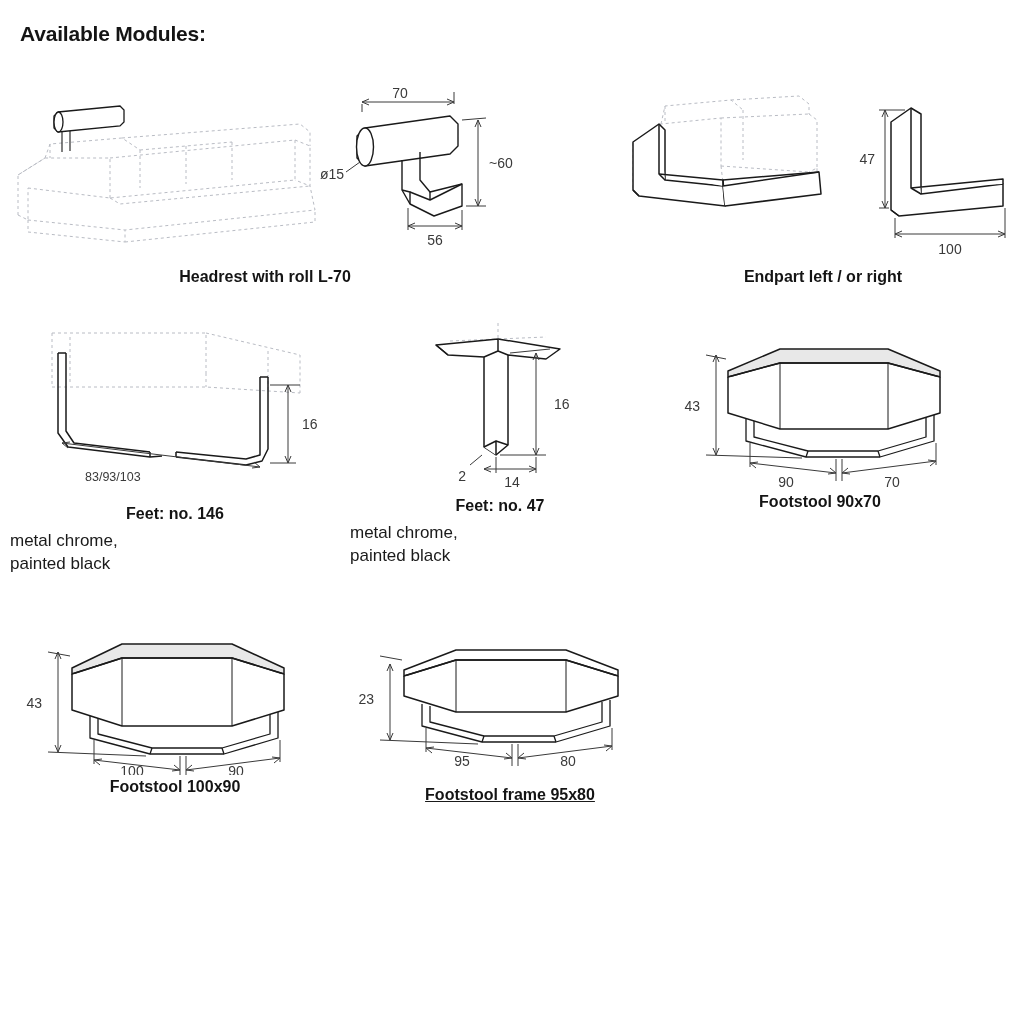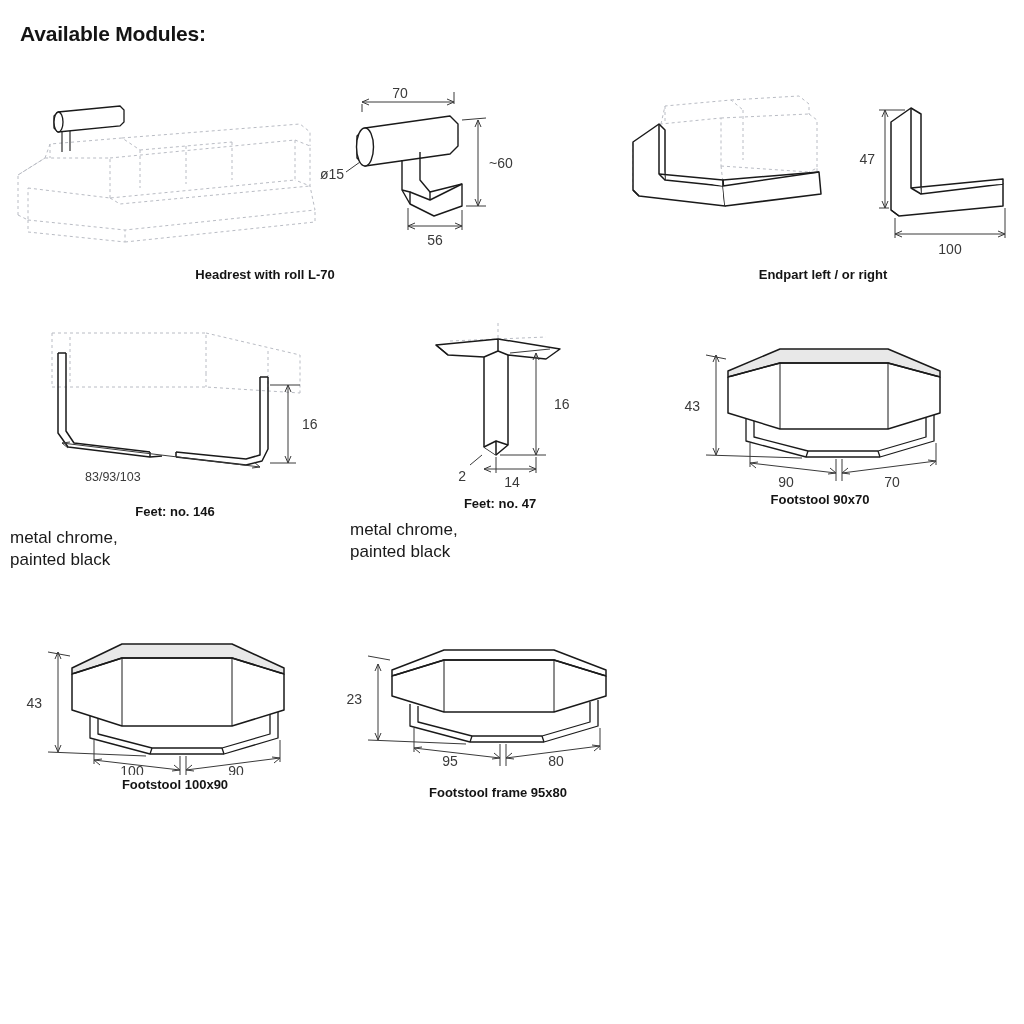--- a/index.html
+++ b/index.html
@@ -26,21 +26,21 @@
   }
   .module {
     position: absolute;
   }
   .module .art {
     position: relative;
     width: 100%;
   }
   .caption {
     text-align: center;
-    font-size: 13px;
+    font-size: 16px;
     font-weight: bold;
     color: #141414;
     line-height: 1.28;
   }
   .subcaption {
     font-size: 17px;
     font-weight: normal;
     color: #1a1a1a;
     line-height: 1.32;
   }
@@ -341,21 +341,21 @@
         <path d="M270 138 l-8 -1 m8 1 l-6 5"></path>
       </g>
       <text class="dim-text" x="32" y="88" text-anchor="end">43</text>
       <text class="dim-text" x="122" y="156" text-anchor="middle">100</text>
       <text class="dim-text" x="226" y="156" text-anchor="middle">90</text>
     </svg>
   </div>
   <div class="caption" style="margin-top:2px; width:330px;">Footstool 100x90</div>
 </div>
 
-<div class="module" style="left:328px; top:620px; width:340px;">
+<div class="module" style="left:340px; top:620px; width:340px;text-decoration:underline;">
   <div class="art">
     <svg width="340" height="155" viewBox="0 0 340 155">
       <g fill="#ffffff" stroke="#1a1a1a" stroke-width="1.5" stroke-linejoin="round">
         <path d="M64 50 L116 30 L226 30 L278 50 L278 56 L226 40 L116 40 L64 56 Z"></path>
         <path d="M64 56 L64 76 L116 92 L226 92 L278 76 L278 56"></path>
         <path d="M64 56 L116 40 L226 40 L278 56" fill="none"></path>
         <path d="M116 40 L116 92 M226 40 L226 92" fill="none" stroke-width="1"></path>
       </g>
       <g fill="none" stroke="#1a1a1a" stroke-width="1.3" stroke-linejoin="round">
         <path d="M82 84 L82 106 L142 122 L216 122 L270 106 L270 80"></path>

